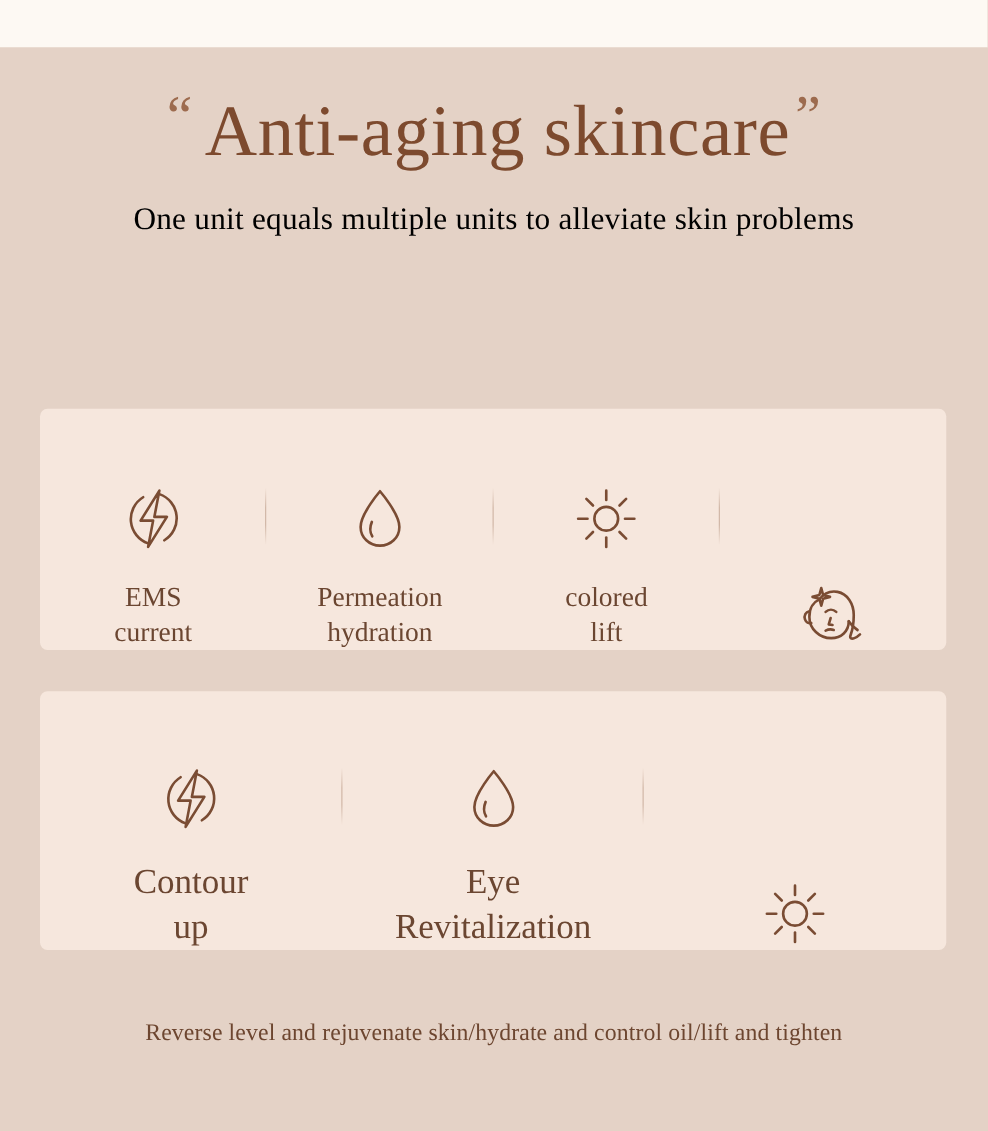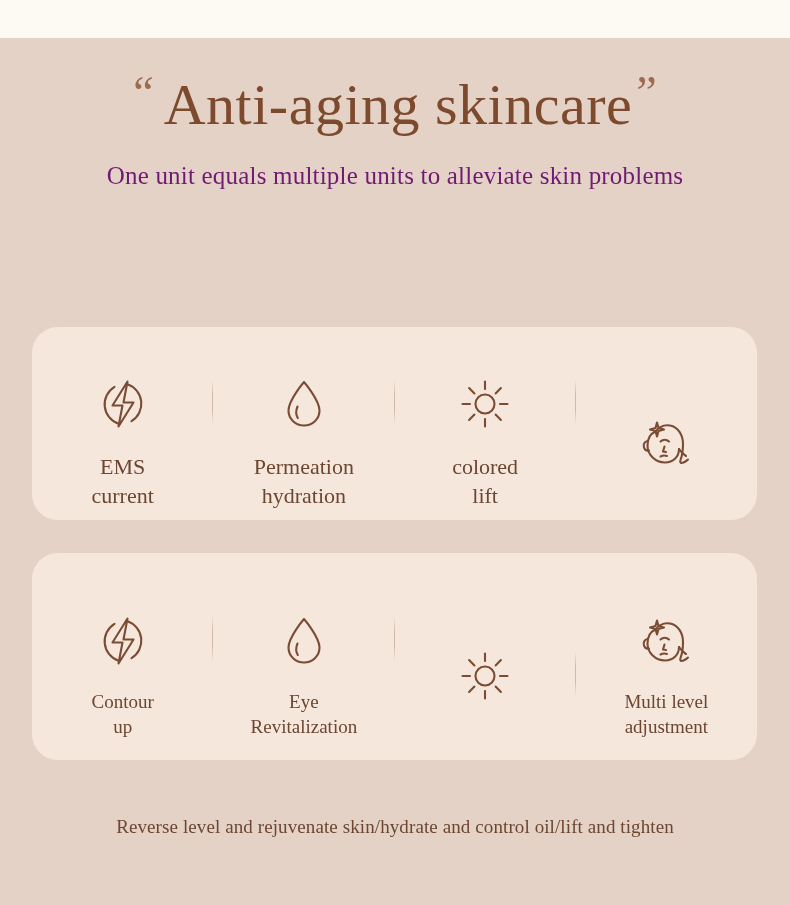--- a/index.html
+++ b/index.html
@@ -48,35 +48,35 @@
     font-size: 46px;
     vertical-align: 16px;
     letter-spacing: 0;
   }
   .quote-open { margin-right: 10px; }
   .quote-close { margin-left: 4px; }
 
   .subtitle {
     margin-top: 28px;
     font-size: 25px;
-    color: #701a75;
+    color: #000000;
     letter-spacing: 0.2px;
     white-space: nowrap;
   }
 
   
   .card {
     position: absolute;
     left: 32px;
     width: 725px;
     background: #f6e7dd;
-    border-radius: 26px;
+    border-radius: 6px;
     box-sizing: border-box;
     display: flex;
-    align-items: center;
+    align-items: flex-end;
   }
   .card-1 { top: 289px; height: 193px; }
   .card-2 { top: 515px; height: 207px; }
 
   .feature {
     flex: 1 1 0;
     position: relative;
     display: flex;
     flex-direction: column;
     align-items: center;
@@ -105,21 +105,21 @@
   .icon-wrap svg { display: block; }
 
   .feature-label {
     margin-top: 20px;
     text-align: center;
     font-size: 22px;
     line-height: 1.28;
     color: #6b4631;
     white-space: pre-line;
   }
-  .card-2 .feature-label { font-size: 19px; }
+  .card-2 .feature-label { font-size: 28px; }
 
   
   .caption {
     position: absolute;
     top: 778px;
     left: 0;
     width: 790px;
     text-align: center;
     font-size: 19px;
     color: #6d4630;
@@ -240,35 +240,18 @@
           <path d="M41 26 L48.5 26"></path>
           <path d="M10.1 10.1 L15.4 15.4"></path>
           <path d="M36.6 36.6 L41.9 41.9"></path>
           <path d="M41.9 10.1 L36.6 15.4"></path>
           <path d="M15.4 36.6 L10.1 41.9"></path>
         </svg>
       </div>
       <div class="divider"></div>
     </div>
 
-    <div class="feature">
-      <div class="icon-wrap">
-        <svg width="56" height="52" viewBox="0 0 56 52" fill="none" stroke="#7a4c33" stroke-width="2.1" stroke-linecap="round" stroke-linejoin="round">
-          <path d="M17.5 14.5 C13 16.5 9.5 21.5 9.5 28.5 C9.5 38 17.5 45.5 27 45.5 C35 45.5 41 40 41 32"></path>
-          <path d="M17.5 14.5 C21 10 26.5 7.5 32 8.5 C40 10 45 18 45 27 C45 33 44 39 42.5 43 C41.5 45.5 43 46.5 45.5 45.5 C47.5 44.7 49 43.5 50 42.5"></path>
-          <path d="M41 32 C43 35 45.5 37.5 48 39"></path>
-          <path d="M9.5 24 C6.5 24.5 5 27.5 6 30.5 C6.8 33 9 34 11 33.5"></path>
-          <path d="M22.5 24.5 C25 22.2 28.5 22.2 31 24.5"></path>
-          <path d="M26.5 29.5 L25 34.5 L28 35"></path>
-          <path d="M22.5 39.5 C24.5 38.5 27 38.3 29 39"></path>
-          <path d="M19 5.5 L20.5 11 L26 12.5 L20.5 14 L19 19.5 L17.5 14 L12 12.5 L17.5 11 Z"></path>
-        </svg>
-      </div>
-      <div class="feature-label">Multi level
-adjustment</div>
-
-    </div>
 
   </div>
 
   <div class="caption">Reverse level and rejuvenate skin/hydrate and control oil/lift and tighten</div>
 
 </div>
 
 </body></html>

